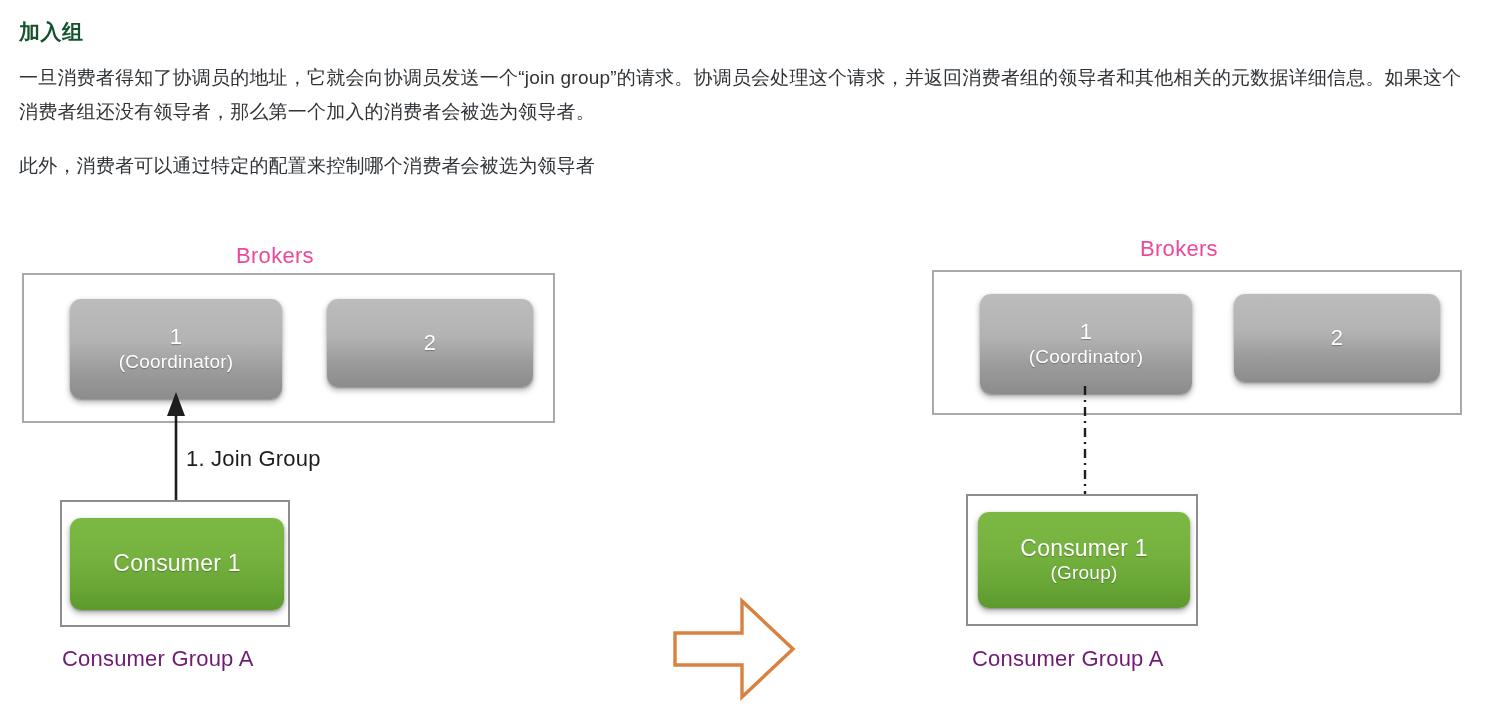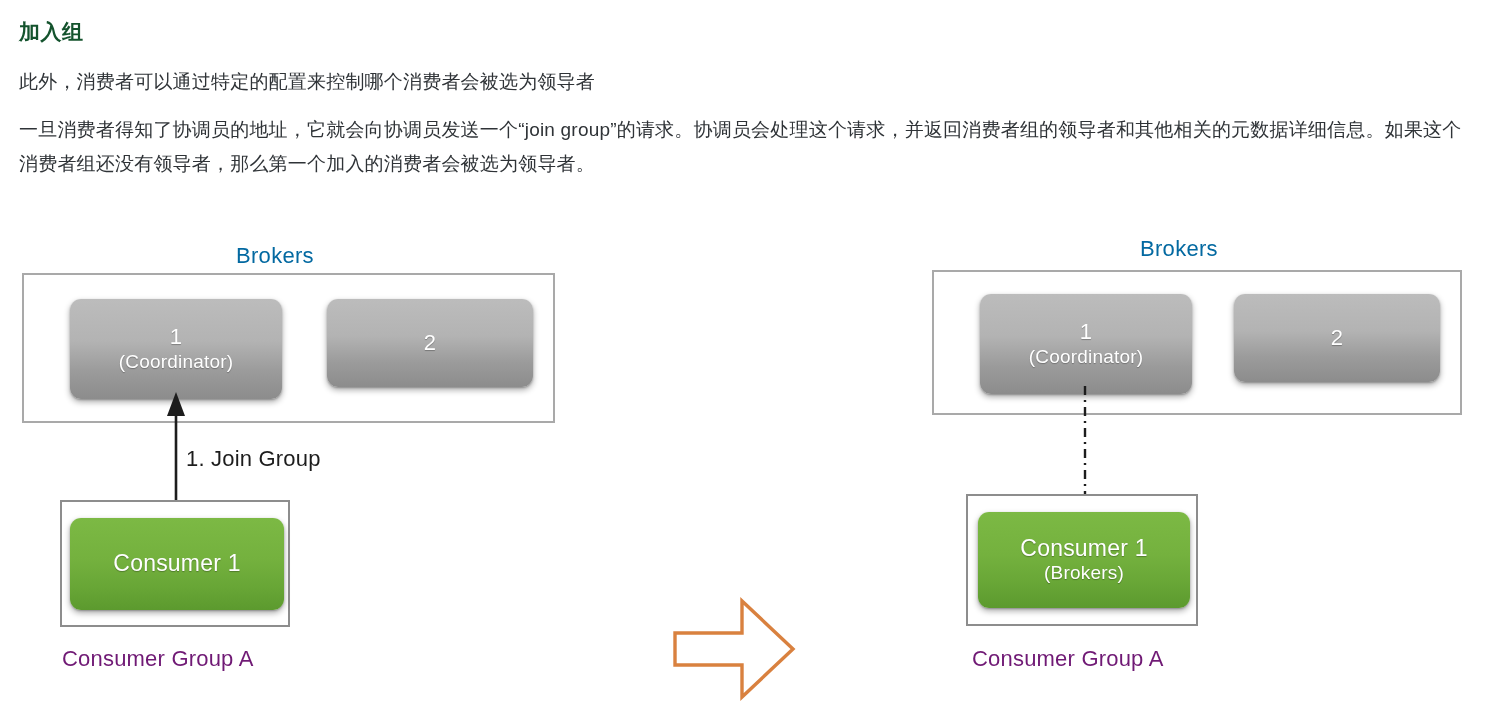--- a/index.html
+++ b/index.html
@@ -54,21 +54,21 @@
     top: 0;
     height: 498px;
   }
   .panel-left  { left: 0px;   width: 640px; }
   .panel-right { left: 900px; width: 597px; }
 
   
   .brokers-title {
     position: absolute;
     font-size: 22px;
-    color: #0369a1;
+    color: #ec4899;
     letter-spacing: 0.3px;
     white-space: nowrap;
   }
 
   
   .brokers-box {
     position: absolute;
     border: 2px solid #a9a9a9;
     background: #ffffff;
     box-sizing: border-box;
@@ -143,22 +143,22 @@
     top: 368px;
     width: 125px;
     height: 106px;
   }
 </style>
 </head>
 <body>
 
 <div class="article">
   <h2 class="heading">加入组</h2>
+  <p class="para p1">一旦消费者得知了协调员的地址，它就会向协调员发送一个“join group”的请求。协调员会处理这个请求，并返回消费者组的领导者和其他相关的元数据详细信息。如果这个消费者组还没有领导者，那么第一个加入的消费者会被选为领导者。</p>
   <p class="para p2">此外，消费者可以通过特定的配置来控制哪个消费者会被选为领导者</p>
-  <p class="para p1">一旦消费者得知了协调员的地址，它就会向协调员发送一个“join group”的请求。协调员会处理这个请求，并返回消费者组的领导者和其他相关的元数据详细信息。如果这个消费者组还没有领导者，那么第一个加入的消费者会被选为领导者。</p>
 </div>
 
 <div class="diagram">
 
   <div class="panel panel-left">
 
     <div class="brokers-title" style="left: 236px; top: 15px;">Brokers</div>
 
     <div class="brokers-box" style="left: 22px; top: 45px; width: 533px; height: 150px;">
 
@@ -210,19 +210,19 @@
 
     <svg class="arrow-svg" style="left: 160px; top: 152px; width: 60px; height: 190px;" viewBox="0 0 60 190">
       <line x1="25" y1="6" x2="25" y2="152" stroke="#1d1d1d" stroke-width="2.4" stroke-dasharray="9 5 2 5"></line>
       <polygon points="25,176 14,150 36,150" fill="#1d1d1d"></polygon>
     </svg>
 
 
     <div class="group-box" style="left: 66px; top: 266px; width: 232px; height: 132px;">
       <div class="node node-green" style="left: 10px; top: 16px; width: 212px; height: 96px;">
         <span class="n-main">Consumer 1</span>
-        <span class="n-sub">(Brokers)</span>
+        <span class="n-sub">(Group)</span>
       </div>
     </div>
 
     <div class="group-caption" style="left: 72px; top: 418px;">Consumer Group A</div>
   </div>
 </div>
 
 </body></html>

